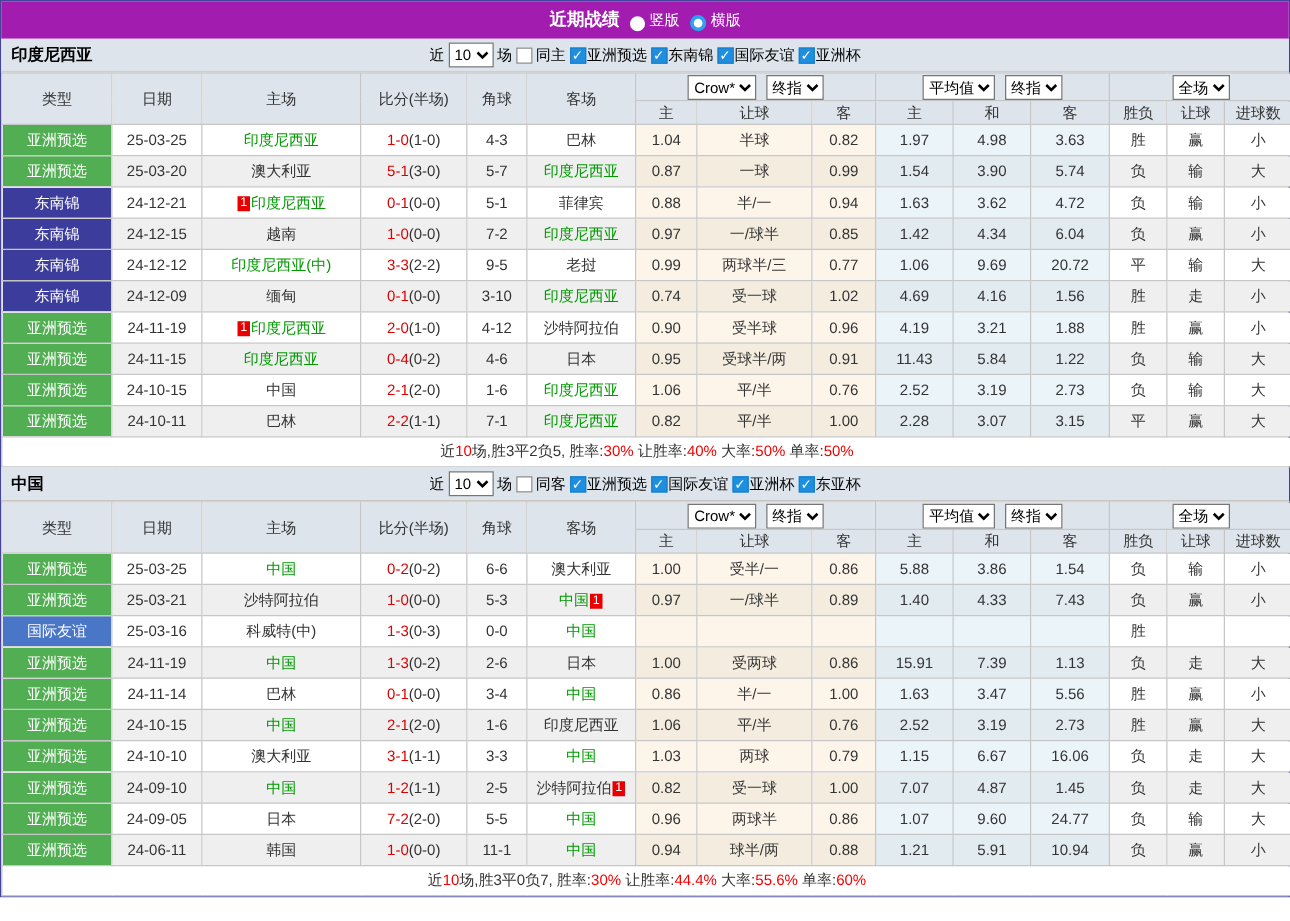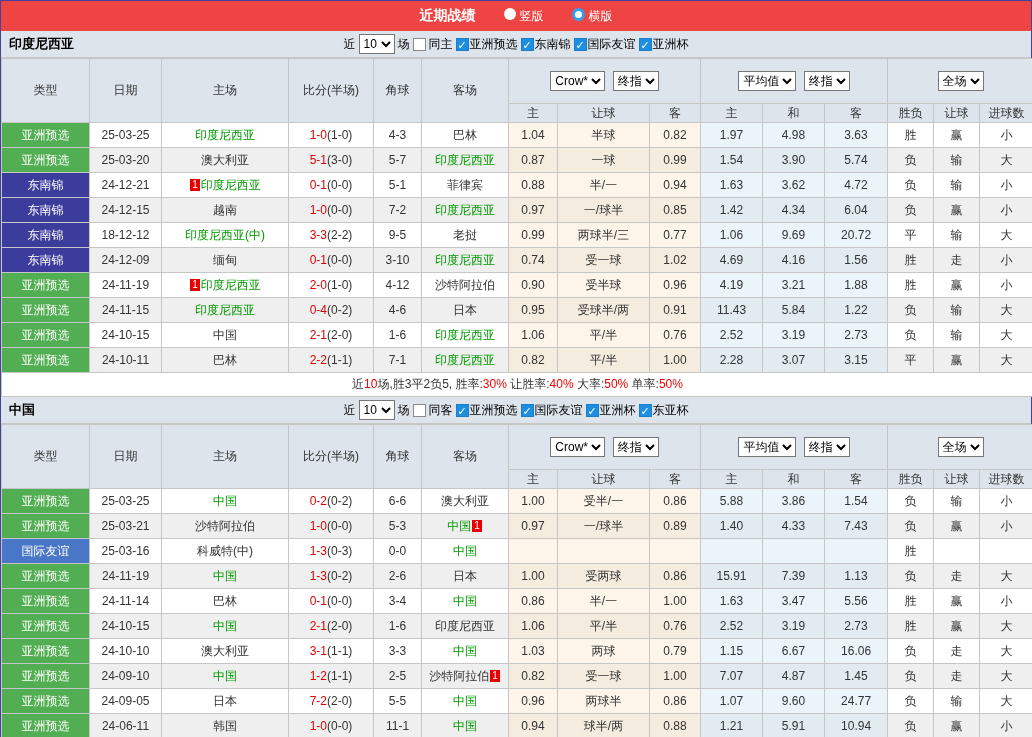--- a/index.html
+++ b/index.html
@@ -1,42 +1,42 @@
 <!DOCTYPE html>
 <html><head>
 <meta charset="utf-8">
 <style>
   * { box-sizing: border-box; }
   body { margin:0; font-family:"Liberation Sans","DejaVu Sans",sans-serif; background:#fff; }
   .page { width:1032px; border:1px solid #43439b; }
 
   
-  .titlebar { background:#ef4444; height:30px; display:flex; align-items:center; justify-content:center; gap:28px; color:#fff; }
+  .titlebar { background:#a21caf; height:30px; display:flex; align-items:center; justify-content:center; gap:8px; color:#fff; }
   .title { font-weight:bold; font-size:14px; }
-  .radio-opt { display:flex; align-items:flex-start; gap:4px; font-size:12px; cursor:pointer; }
+  .radio-opt { display:flex; align-items:flex-end; gap:4px; font-size:12px; cursor:pointer; }
   .radio { display:inline-block; border-radius:50%; }
   .radio.sel { width:12px; height:12px; background:#fff; }
   .radio.unsel { width:13px; height:13px; background:#fff; border:3px solid #2da0f0; }
 
   
   .filterbar { background:#dde4eb; height:27px; position:relative; display:flex; align-items:center; font-size:12px; color:#000; border-bottom:1px solid #c6c6c6; }
   .team-name { position:absolute; left:8px; font-weight:bold; font-size:13px; }
   .filters { margin:0 auto; display:flex; align-items:center; gap:3px; }
   .filters label { display:flex; align-items:center; gap:1px; cursor:pointer; }
   .cb { display:inline-block; width:13px; height:13px; border:1px solid #8a8a8a; background:#fff; font-size:11px; line-height:12px; text-align:center; }
   .cb.checked { background:#1e8fe0; border-color:#1a7fc8; color:#fff; }
   select { font-size:12px; height:20px; background:#fff; border:1px solid #767676; font-family:"Liberation Sans",sans-serif; }
 
   
   table.grid { border-collapse:collapse; width:1032px; table-layout:fixed; }
   .grid th, .grid td { border:1px solid #c6c6c6; text-align:center; font-size:12px; font-weight:normal; color:#333; padding:0 1px; overflow:hidden; white-space:nowrap; }
   thead th { background:#dde4eb; }
   thead tr.subhead th { height:19px; }
   thead tr.tophead th { height:22px; }
-  .selcell select { margin:12px 2px; }
+  .selcell select { margin:0 2px; }
   tbody td { height:25px; }
   tbody tr:nth-child(odd) td { background:#fff; }
   tbody tr:nth-child(even) td { background:#efefef; }
   tbody tr:nth-child(odd) td.c-odds { background:#fdf5ea; }
   tbody tr:nth-child(even) td.c-odds { background:#f3ecdf; }
   tbody tr:nth-child(odd) td.c-avg { background:#eaf4f9; }
   tbody tr:nth-child(even) td.c-avg { background:#e1ebf0; }
   tbody td.type { color:#fff; }
   tbody tr td.type.green { background:#52ae52; }
   tbody tr td.type.darkblue { background:#3c3c9c; }
@@ -207,21 +207,21 @@
           <td class="c-odds">0.85</td>
           <td class="c-avg">1.42</td>
           <td class="c-avg">4.34</td>
           <td class="c-avg">6.04</td>
           <td class="c-res res-b">负</td>
           <td class="c-res res-r">赢</td>
           <td class="c-res res-b">小</td>
         </tr>
         <tr>
           <td class="type darkblue">东南锦</td>
-          <td>18-12-12</td>
+          <td>24-12-12</td>
           <td><span class="team tg">印度尼西亚(中)</span></td>
           <td><span class="sc">3-3</span><span class="half">(2-2)</span></td>
           <td>9-5</td>
           <td><span class="team">老挝</span></td>
           <td class="c-odds">0.99</td>
           <td class="c-odds">两球半/三</td>
           <td class="c-odds">0.77</td>
           <td class="c-avg">1.06</td>
           <td class="c-avg">9.69</td>
           <td class="c-avg">20.72</td>

